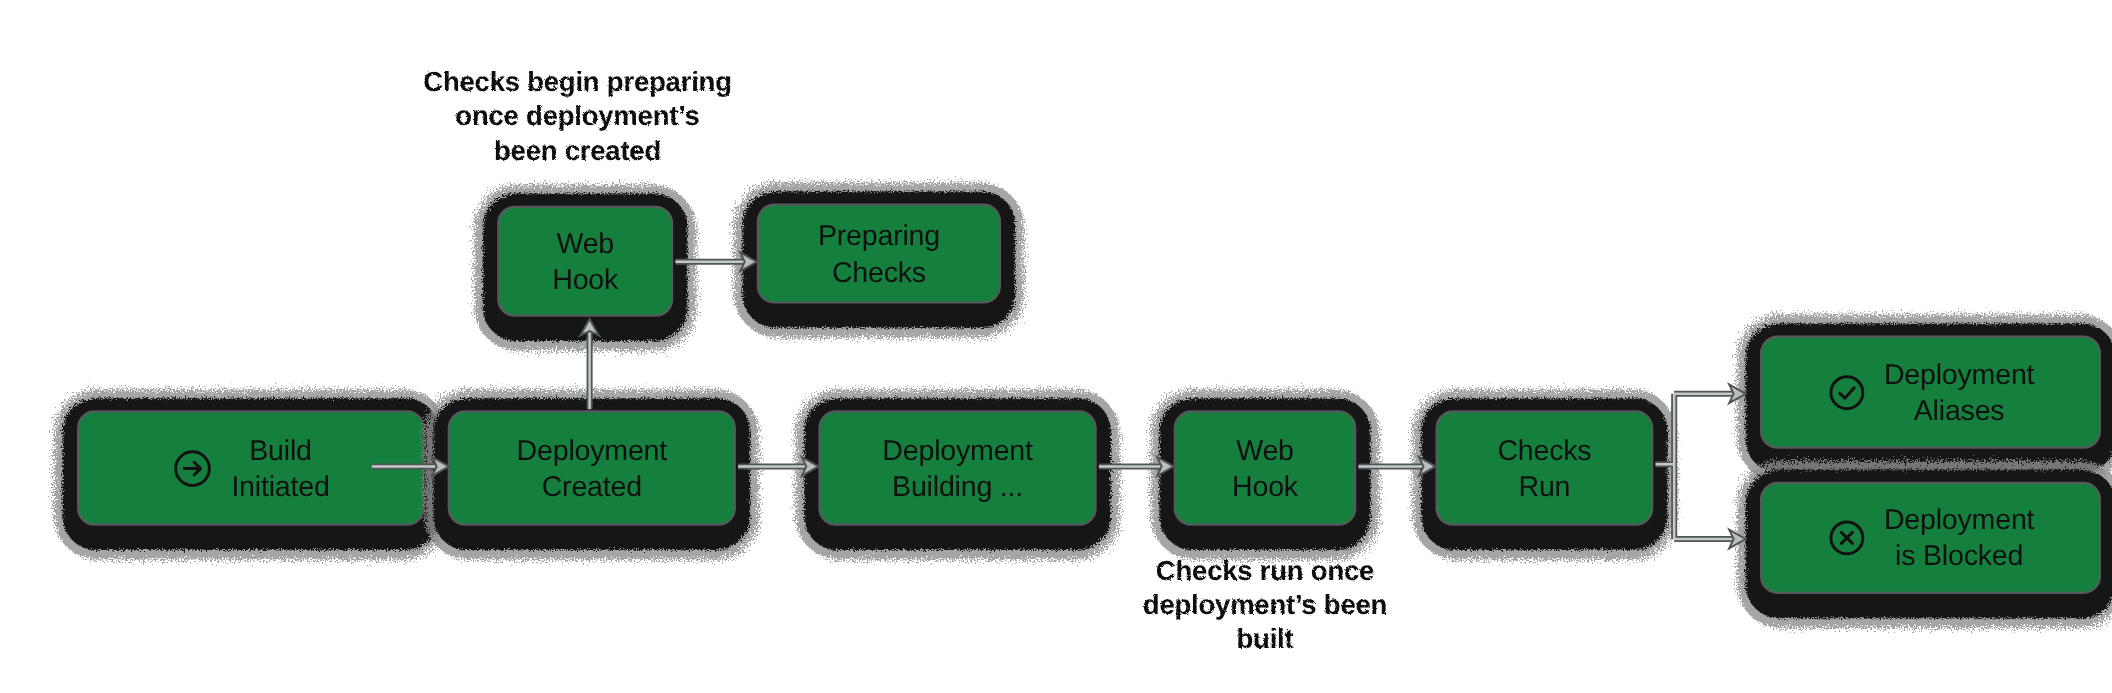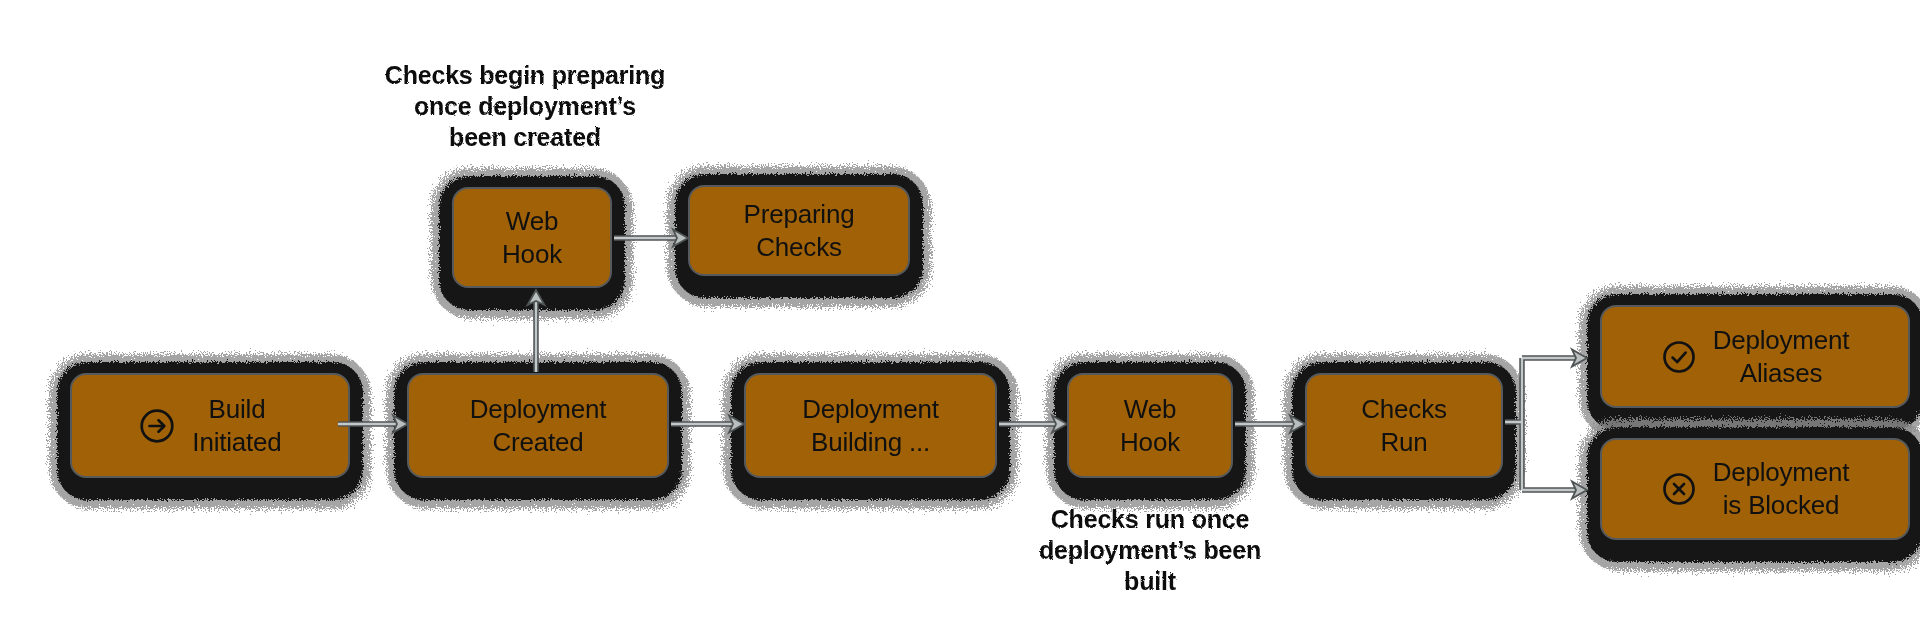--- a/index.html
+++ b/index.html
@@ -13,21 +13,21 @@
     position:absolute;left:-21px;right:-21px;top:-19px;bottom:-31px;
     border-radius:40px;background:#8f8f8f;opacity:.8;
     filter:url(#rough-halo);
   }
   .node .ring{
     position:absolute;left:-13px;right:-13px;top:-11px;bottom:-22px;
     border-radius:30px;background:#151515;
     filter:url(#rough-ring);
   }
   .node .face{
-    position:absolute;inset:0;background:#a16207;
+    position:absolute;inset:0;background:#15803d;
     border:2px solid #565a5c;border-radius:16px;box-sizing:border-box;
     display:flex;align-items:center;justify-content:center;gap:16px;
   }
   .node .label{
     font-size:26px;line-height:33px;text-align:center;white-space:pre-line;
     color:#101010;letter-spacing:-.2px;
   }
   .node .icon{display:flex;align-items:center;justify-content:center;flex:0 0 auto;}
   
   .note{
@@ -58,21 +58,21 @@
     </filter>
     <filter id="rough-text" x="-20%" y="-20%" width="140%" height="140%">
       <feTurbulence type="fractalNoise" baseFrequency="0.9" numOctaves="2" seed="11" result="n"></feTurbulence>
       <feDisplacementMap in="SourceGraphic" in2="n" scale="2.4"></feDisplacementMap>
     </filter>
   </defs>
 </svg>
 
 <div class="stage">
 
-  <div class="node" style="left:70px;top:373px;width:280px;height:105px">
+  <div class="node" style="left:70px;top:373px;width:316px;height:105px">
     <span class="halo"></span>
     <span class="ring"></span>
     <div class="face">
       <span class="icon">
         <svg width="38" height="38" viewBox="0 0 38 38">
           <circle cx="19" cy="19" r="15.3" fill="none" stroke="#111" stroke-width="2.7"></circle>
           <line x1="11.5" y1="19" x2="24.5" y2="19" stroke="#111" stroke-width="2.7" stroke-linecap="round"></line>
           <polyline points="20.5,13.2 26.3,19 20.5,24.8" fill="none" stroke="#111" stroke-width="2.7" stroke-linecap="round" stroke-linejoin="round"></polyline>
         </svg>
       </span>

